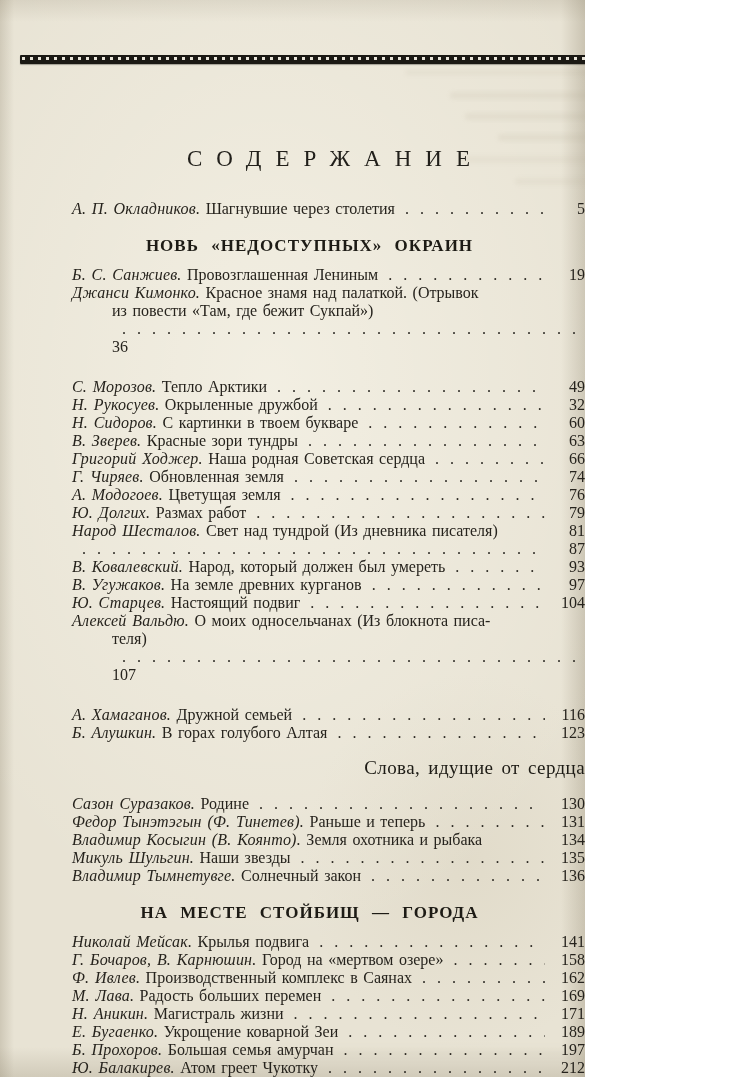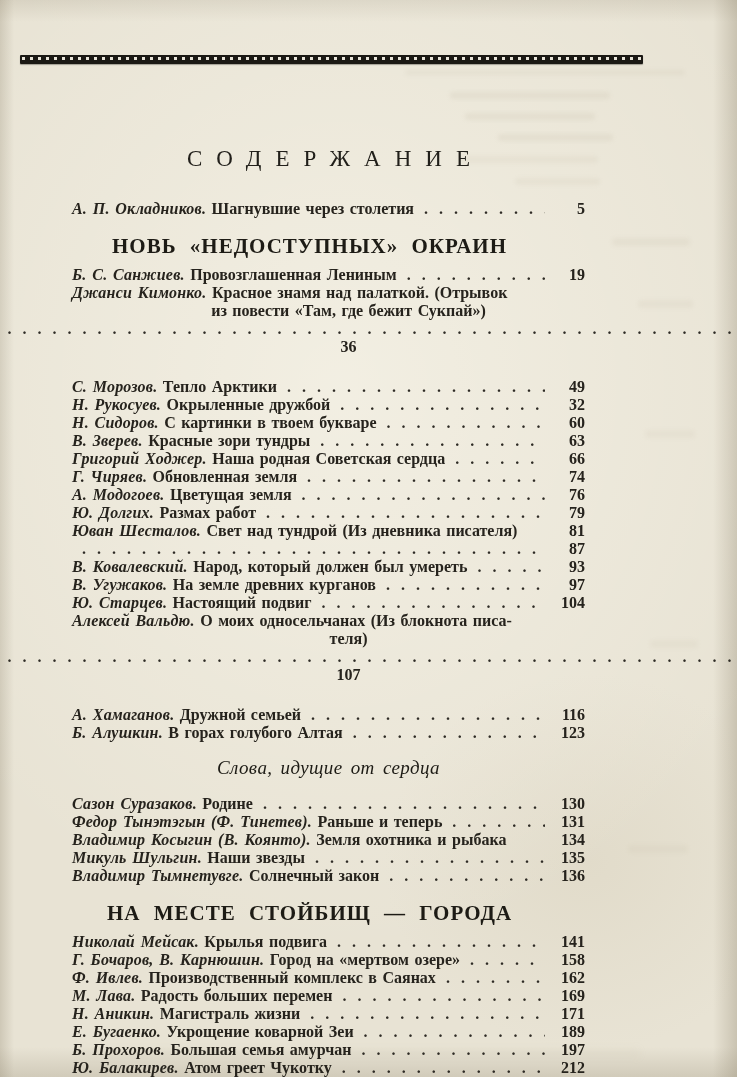--- a/index.html
+++ b/index.html
@@ -2,21 +2,21 @@
 <html><head>
 <meta charset="utf-8">
 <style>
   html, body {
     margin: 0; padding: 0;
     width: 737px; height: 1077px;
     font-family: "Liberation Serif", "DejaVu Serif", serif;
   }
   .page {
     position: relative;
-    width: 737px; height: 1077px;
+    width: 585px; height: 1077px;
     overflow: hidden;
     color: #26231d;
     background-color: #e8e3d4;
     background-image:
       radial-gradient(ellipse 95% 75% at 46% 36%, rgba(255,253,244,0.45), rgba(255,253,244,0) 70%),
       radial-gradient(ellipse 40% 25% at 80% 80%, rgba(205,196,172,0.25), rgba(205,196,172,0) 70%),
       linear-gradient(90deg, rgba(140,130,107,0.28) 0px, rgba(140,130,107,0) 14px),
       linear-gradient(270deg, rgba(140,130,107,0.33) 0px, rgba(140,130,107,0) 24px),
       linear-gradient(0deg, rgba(140,130,107,0.25) 0px, rgba(140,130,107,0) 30px),
       linear-gradient(180deg, rgba(140,130,107,0.18) 0px, rgba(140,130,107,0) 22px);
@@ -61,44 +61,42 @@
   }
   .toc { margin-top: 28px; }
   .sec-heading {
     margin: 0;
     color: #1d1b15;
   }
   .sec-heading.caps {
     margin: 18px 0 10px 0;
     width: calc(100% - 38px);
     text-align: center;
-    font-size: 21px;
+    font-size: 17px;
     font-weight: bold;
     line-height: 20px;
     letter-spacing: 1px;
     word-spacing: 7px;
   }
   .sec-heading.italic {
     margin: 14px 0 15px 0;
-    text-align: center;
+    text-align: right;
     font-size: 19px;
     font-weight: 500;
-    font-style: italic;
     line-height: 24px;
     letter-spacing: 0.4px;
     word-spacing: 3px;
   }
   .entry {
     display: flex;
-    align-items: center;
+    align-items: flex-start;
     font-size: 16px;
     line-height: 18px;
     word-spacing: 1.5px;
     white-space: nowrap;
-    font-weight: bold;
   }
   .entry .entry-text { flex: 0 0 auto; }
   .entry.cont { padding-left: 40px; flex-direction: column; }
   .author { font-style: italic; letter-spacing: 0.2px; }
   .dots {
     flex: 1 1 auto;
     min-width: 0;
     overflow: hidden;
     white-space: nowrap;
     padding: 0 2px 0 10px;
@@ -206,21 +204,21 @@
               <span class="entry-text"><span class="author">А. Модогоев.</span> <span>Цветущая земля</span></span>
               <span class="dots"></span>
               <span class="pagenum">76</span>
             </div>
             <div class="entry">
               <span class="entry-text"><span class="author">Ю. Долгих.</span> <span>Размах работ</span></span>
               <span class="dots"></span>
               <span class="pagenum">79</span>
             </div>
             <div class="entry">
-              <span class="entry-text"><span class="author">Юван Шесталов.</span> <span>Свет над тундрой (Из дневника писателя)</span></span>
+              <span class="entry-text"><span class="author">Народ Шесталов.</span> <span>Свет над тундрой (Из дневника писателя)</span></span>
               <span class="dots none"></span>
               <span class="pagenum">81</span>
             </div>
             <div class="entry">
               <span class="dots"></span>
               <span class="pagenum">87</span>
             </div>
             <div class="entry">
               <span class="entry-text"><span class="author">В. Ковалевский.</span> <span>Народ, который должен был умереть</span></span>
               <span class="dots"></span>

